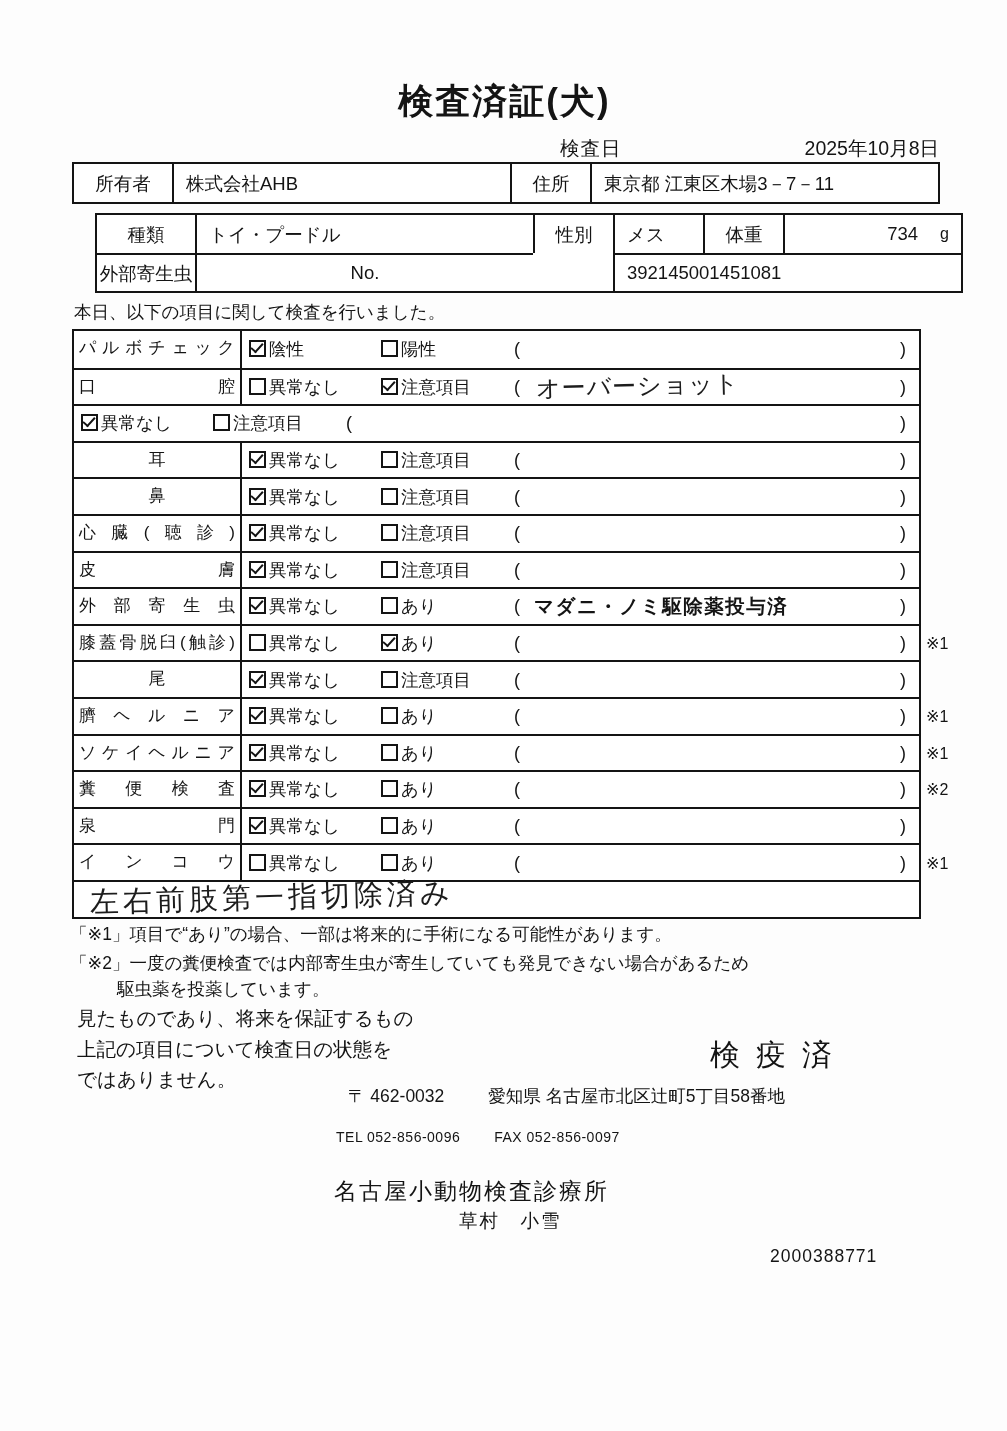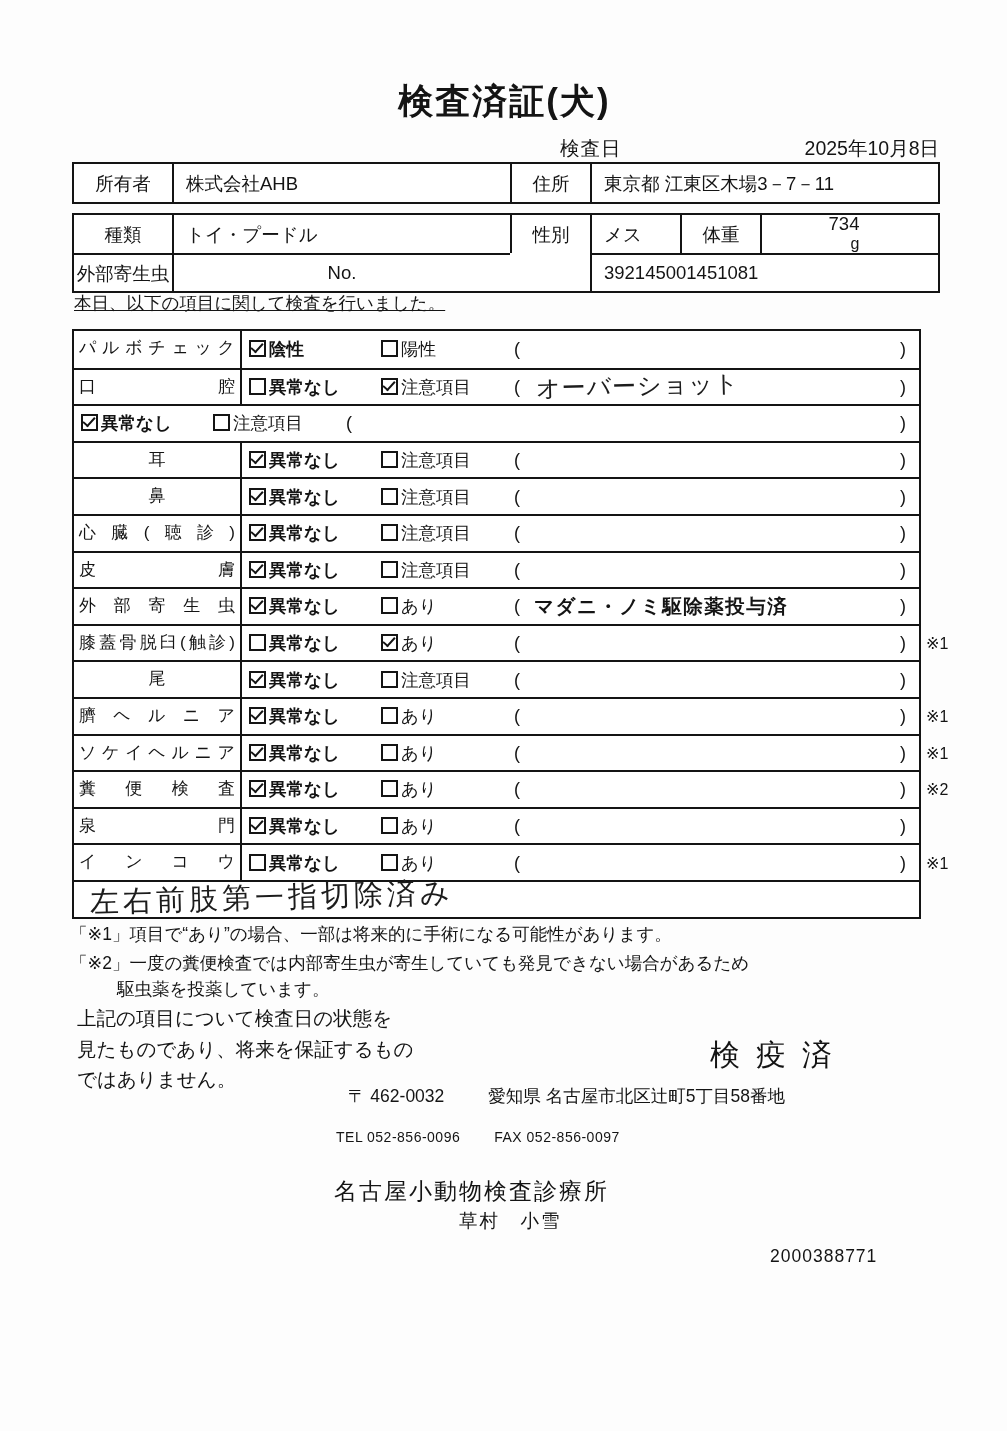--- a/index.html
+++ b/index.html
@@ -16,38 +16,38 @@
   .exam-label{position:absolute;left:560px;top:135px;font-size:19.5px;letter-spacing:1px;}
   .exam-value{position:absolute;right:68px;top:135px;font-size:19.5px;}
 
   .hdr-tbl{position:absolute;left:72px;border:2px solid #141414;display:grid;background:#fff;}
   .cell{box-sizing:border-box;display:flex;align-items:center;font-size:18.5px;white-space:nowrap;}
   .cell.lab{justify-content:center;padding:16px 4px;}
   .cell.val{padding-left:12px;}
   .cell.bl{border-left:2px solid #141414;}
   .cell.bt{border-top:2px solid #141414;}
   .owner-tbl{top:162px;width:868px;grid-template-columns:98px 338px 80px auto;grid-template-rows:38px;box-sizing:border-box;}
-  .info-tbl{top:213px;width:868px;grid-template-columns:98px 338px 80px 90px 80px auto;grid-template-rows:38px 38px;box-sizing:border-box;}
-  .weight-val{display:flex;justify-content:flex-end;align-items:center;padding-right:12px;flex-direction:column;}
+  .info-tbl{top:213px;width:868px;grid-template-columns:98px 338px 80px 90px 80px auto;grid-template-rows:38px 38px;box-sizing:border-box;margin-left:23px;}
+  .weight-val{display:flex;justify-content:flex-end;align-items:center;padding-right:12px;}
   .weight-val .unit{margin-left:22px;font-size:16px;}
   .no-val{grid-column:4 / span 3;}
 
-  .intro{position:absolute;left:74px;top:291px;font-size:17.5px;text-decoration:underline;}
+  .intro{position:absolute;left:74px;top:300px;font-size:17.5px;}
 
   .check-table{position:absolute;left:72px;top:329px;width:849px;box-sizing:border-box;
     border:2px solid #141414;background:#fff;}
   .crow{position:relative;height:36.6px;box-sizing:border-box;display:flex;}
   .crow + .crow{border-top:2px solid #141414;}
   .lbl{width:168px;box-sizing:border-box;border-right:2px solid #141414;padding:0 5px;
     font-size:17px;line-height:33px;text-align:justify;text-align-last:justify;
     white-space:nowrap;overflow:hidden;}
   .lbl.single{text-align-last:center;}
   .content{flex:1;position:relative;font-size:17.5px;}
   .opt{position:absolute;top:50%;transform:translateY(-50%);white-space:nowrap;}
-  .o1{left:7px;font-weight:bold;}
+  .o1{left:7px;}
   .o2{left:139px;}
   .cb{display:inline-block;width:13px;height:13px;border:2px solid #141414;margin-right:3px;
     vertical-align:-2px;position:relative;background:#fff;}
   .cb.checked::after{content:"";position:absolute;left:0;top:1px;width:10px;height:5px;
     border-left:2.5px solid #141414;border-bottom:2.5px solid #141414;transform:rotate(-48deg);}
   .paren-open{position:absolute;left:272px;top:50%;transform:translateY(-50%);font-size:18px;}
   .paren-close{position:absolute;right:13px;top:50%;transform:translateY(-50%);font-size:18px;}
   .paren-text{position:absolute;left:292px;top:50%;transform:translateY(-50%);
     font-weight:bold;font-size:19.5px;letter-spacing:1.5px;white-space:nowrap;}
   .hand-note{position:absolute;left:294px;top:47%;transform:translateY(-50%) rotate(-1.5deg);
@@ -308,22 +308,22 @@
     </div>
 
   </div>
 </div>
 
   <div class="fn fn1">「※1」項目で“あり”の場合、一部は将来的に手術になる可能性があります。</div>
   <div class="fn fn2">「※2」一度の糞便検査では内部寄生虫が寄生していても発見できない場合があるため</div>
   <div class="fn fn3">駆虫薬を投薬しています。</div>
 
   <div class="disclaimer">
+    <div>見たものであり、将来を保証するもの</div>
     <div>上記の項目について検査日の状態を</div>
-    <div>見たものであり、将来を保証するもの</div>
     <div>ではありません。</div>
   </div>
 
   <div class="stamp">検疫済</div>
 
   <div class="addr-line">
     <span>〒 462-0032</span>
     <span>愛知県 名古屋市北区辻町5丁目58番地</span>
   </div>
   <div class="tel-line">

